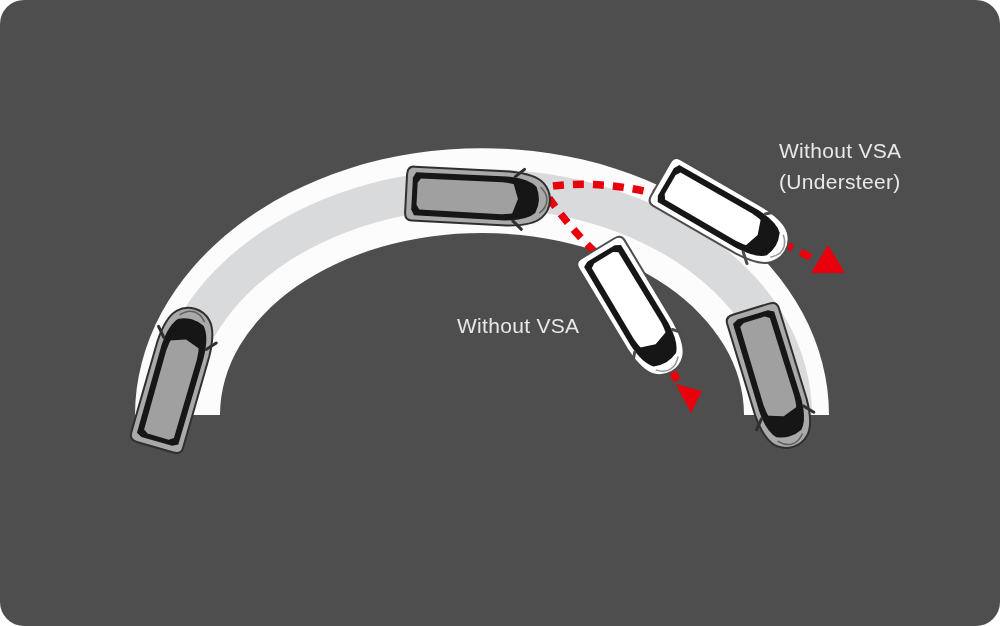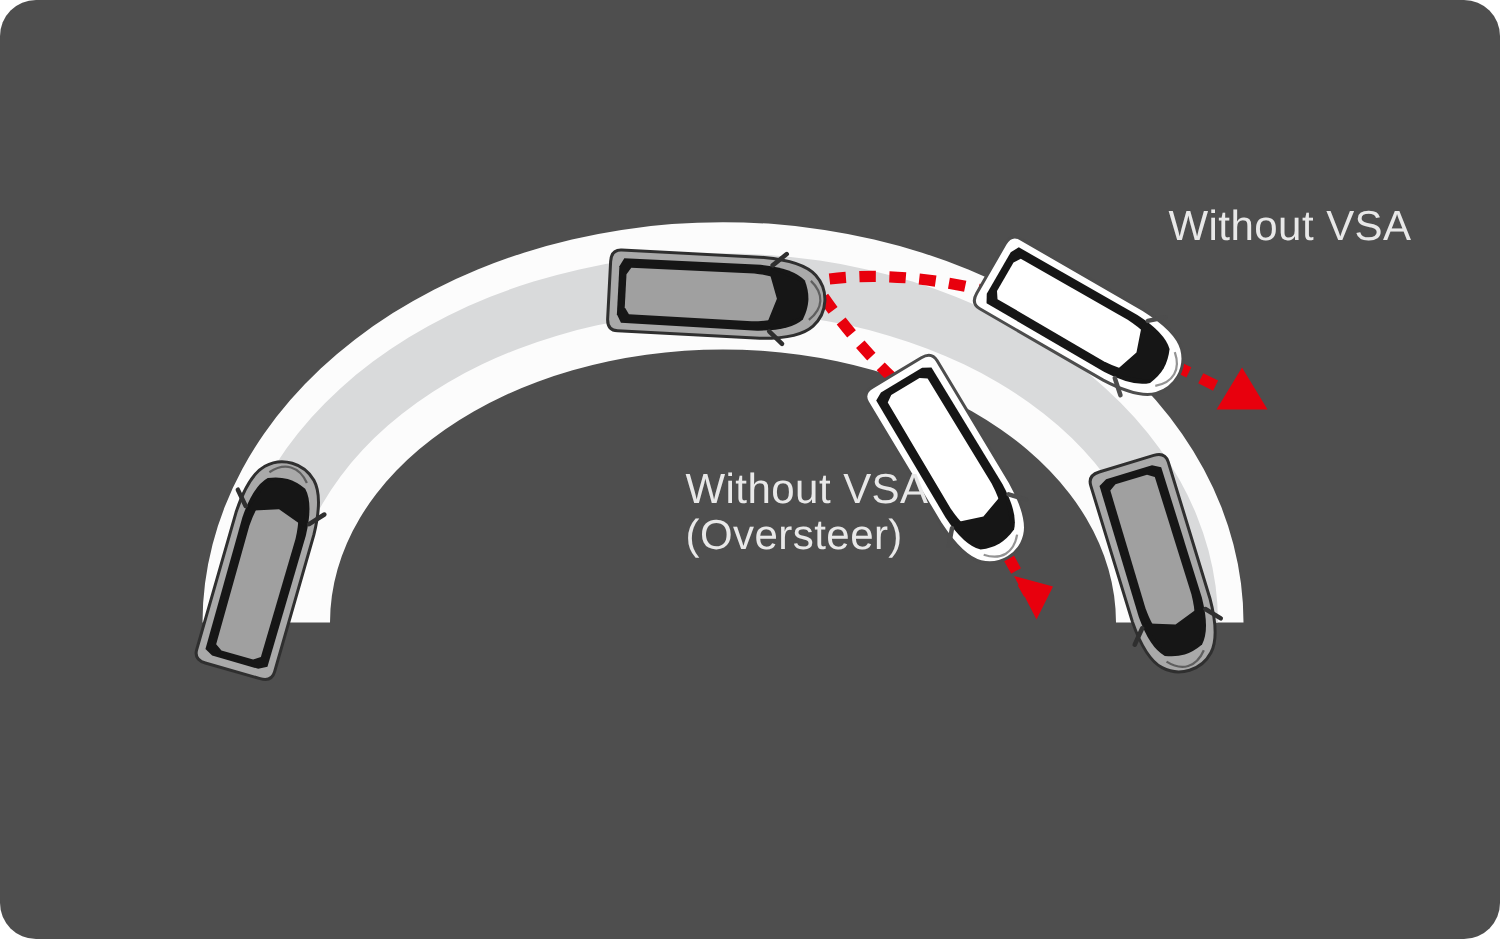--- a/index.html
+++ b/index.html
@@ -5,21 +5,21 @@
   html,body{margin:0;padding:0;background:#fff}
   .stage{position:relative;width:1000px;height:626px;background:var(--page,#ffffff);
          font-family:"Liberation Sans",sans-serif;overflow:hidden}
   .stage svg{position:absolute;left:0;top:0}
   .panel{fill:var(--background,#4e4e4e)}
   .road{fill:var(--road_surface,#fcfcfc)}
   .stripe{fill:var(--road_stripe,#d9dadb)}
   .trail{fill:none;stroke:var(--arrow_red,#e8000d);stroke-width:7.5;
          stroke-dasharray:11 9;stroke-linecap:butt}
   .head{fill:var(--arrow_red,#e8000d)}
-  .lbl{position:absolute;color:var(--label_text,#e8e8e8);font-size:28px;line-height:31px;
+  .lbl{position:absolute;color:var(--label_text,#e8e8e8);font-size:21px;line-height:31px;
        white-space:nowrap;letter-spacing:.3px}
   .van-gray{--body:var(--car_gray_body,#a9a9a9);--roof:var(--car_gray_roof,#a1a1a1);--outline:#2f2f2f}
   .van-white{--body:var(--car_white_body,#ffffff);--roof:var(--car_white_body,#ffffff);--outline:#4d4d4d}
   .vbody{fill:var(--body,#aaa);stroke:var(--outline,#333);stroke-width:2}
   .vband{fill:var(--glass,#161616)}
   .vroof{fill:var(--roof,#a1a1a1)}
   .vglass{fill:var(--glass,#161616)}
   .vmirror{stroke:var(--outline,#333);stroke-width:3;stroke-linecap:round;fill:none}
   .vnose{fill:none;stroke:var(--outline,#333);stroke-width:1.5;opacity:.6}
 </style>
@@ -56,21 +56,21 @@
     <use xlink:href="#van" href="#van" class="van-white" transform="translate(723,215) rotate(30)"></use>
     <use xlink:href="#van" href="#van" class="van-white" transform="translate(635,310) rotate(59)"></use>
     <use xlink:href="#van" href="#van" class="van-gray" transform="translate(772,378) rotate(73)"></use>
 
     <polygon class="head" points="828,245 811,273 845,273"></polygon>
     <polygon class="head" points="676,384 702,391 691,413"></polygon>
   </svg>
 
   <div class="lbl" style="left:779px;top:135px">
     <div>Without VSA</div>
+    <div>(Understeer)</div>
   </div>
 
   <div class="lbl" style="left:457px;top:310px">
     <div>Without VSA</div>
-    <div>(Oversteer)</div>
   </div>
 
 
 </div>
 
 </body></html>

